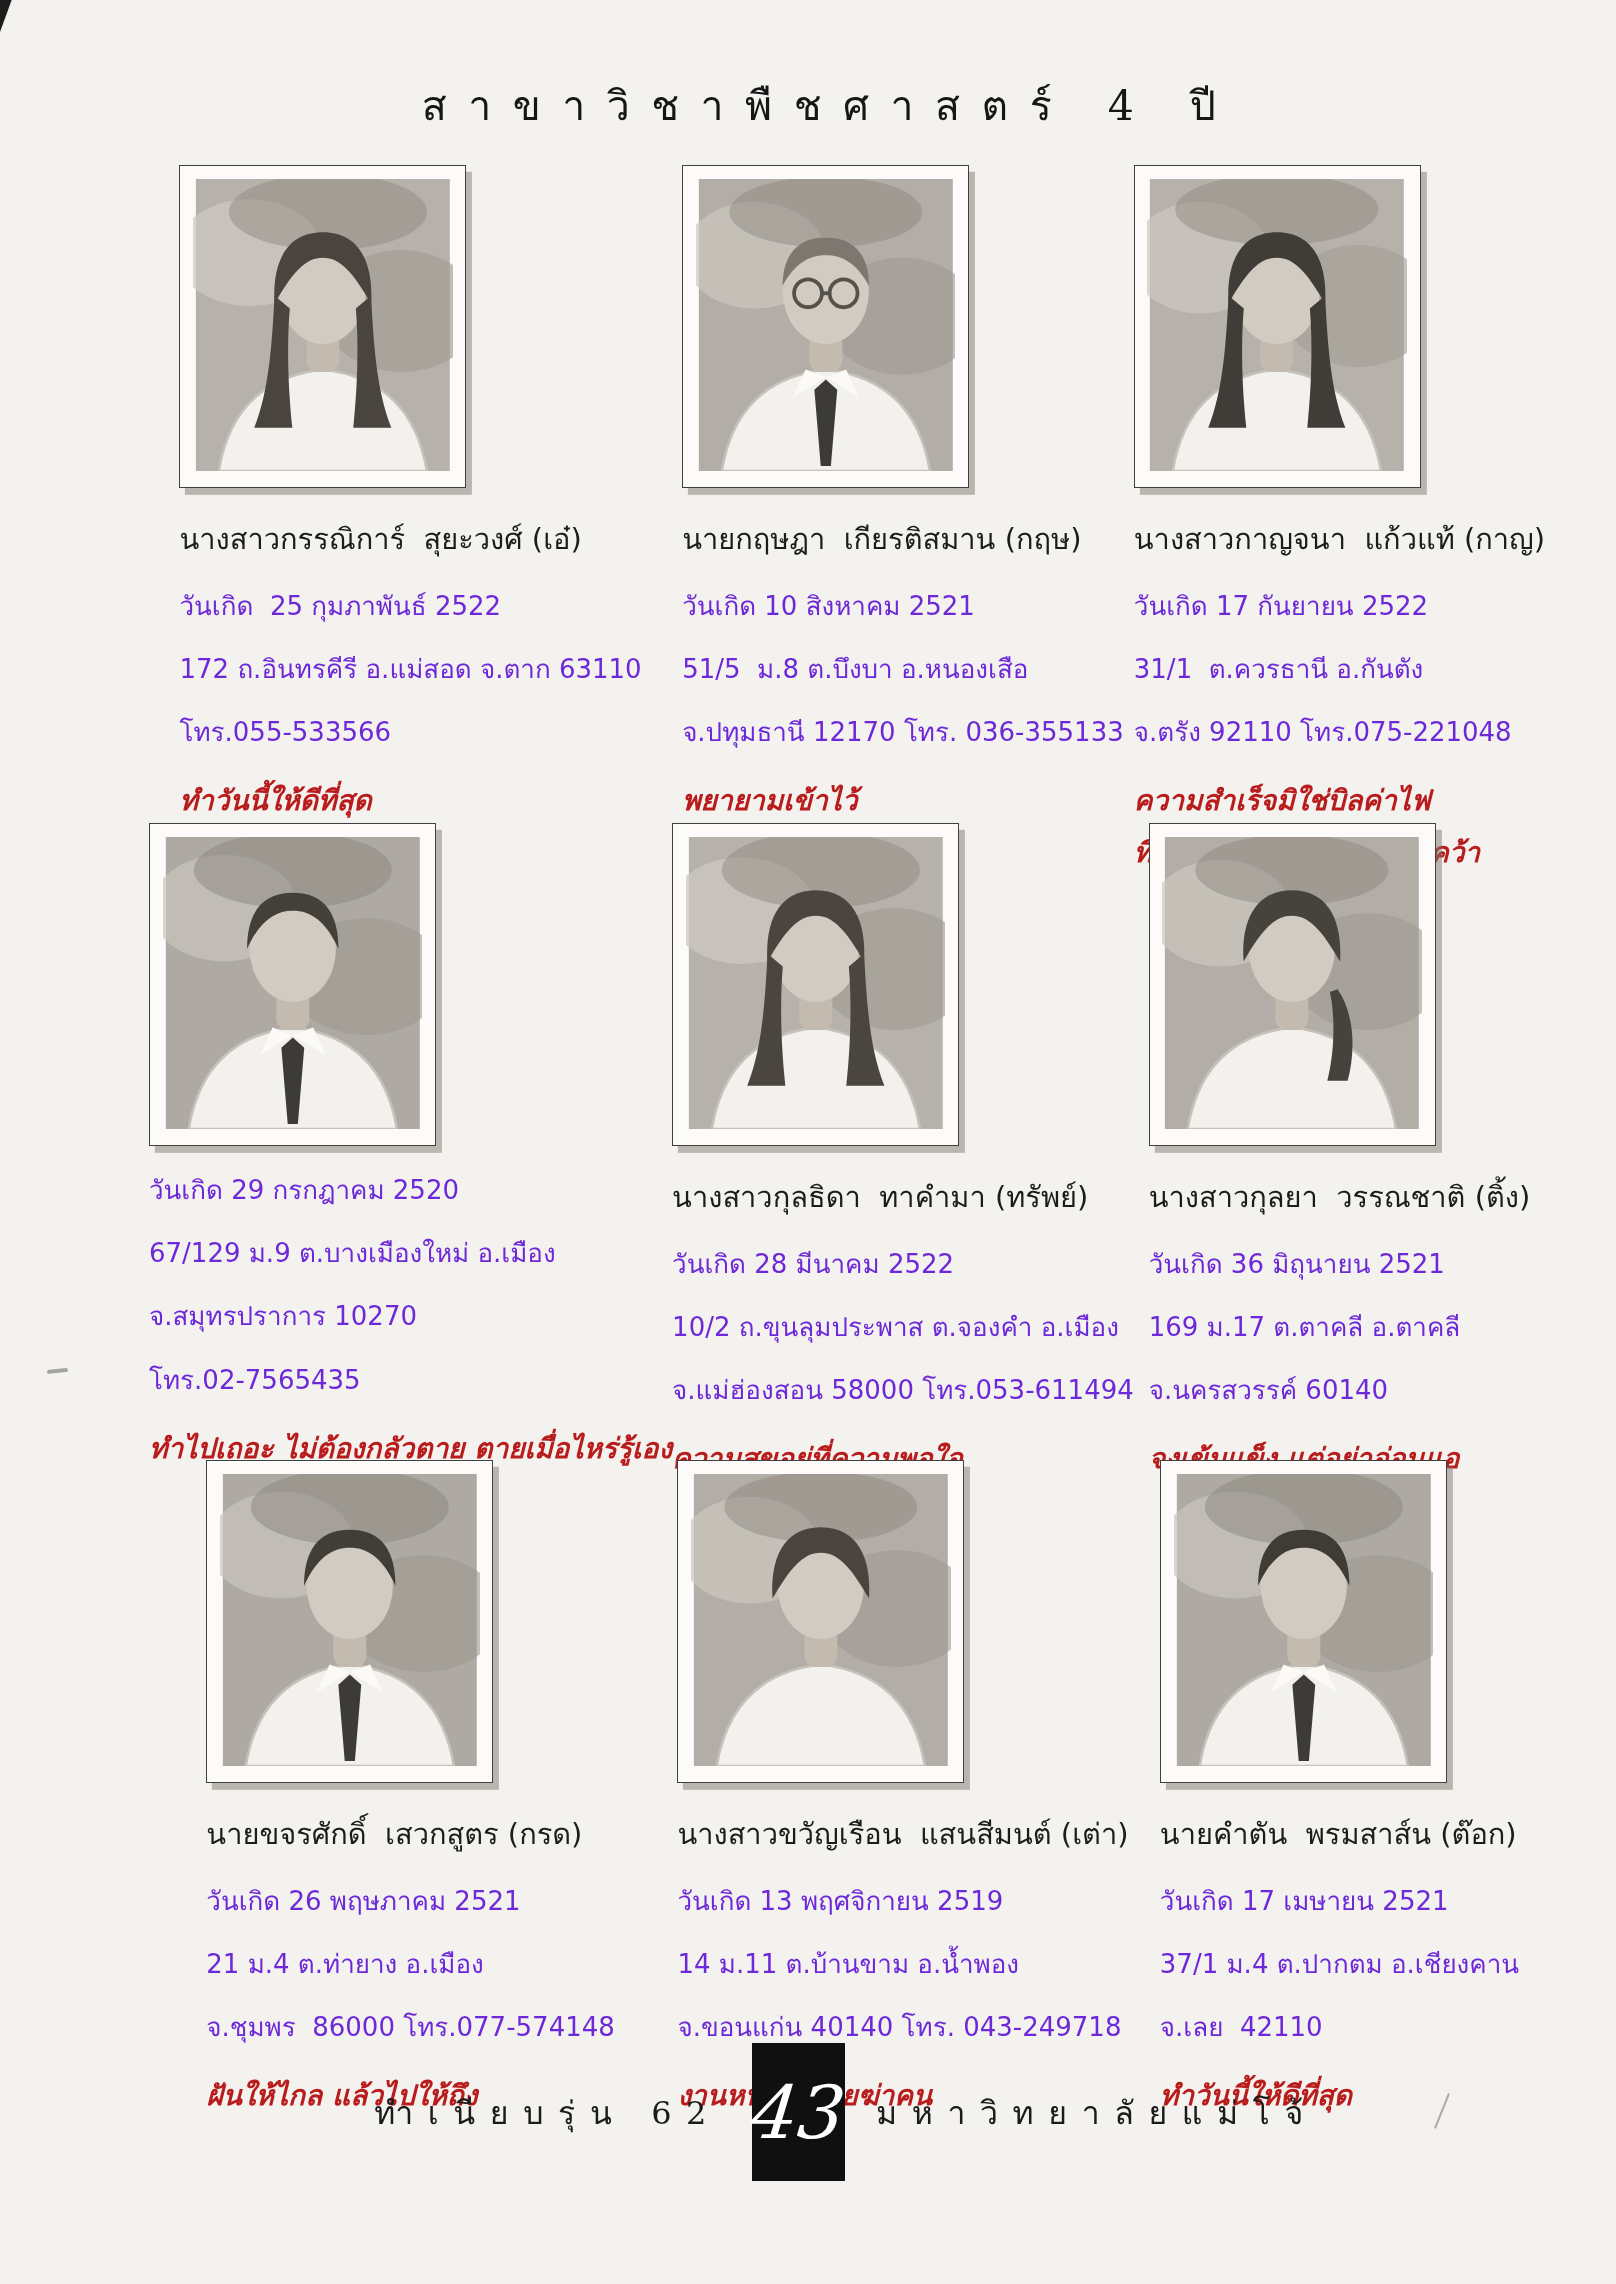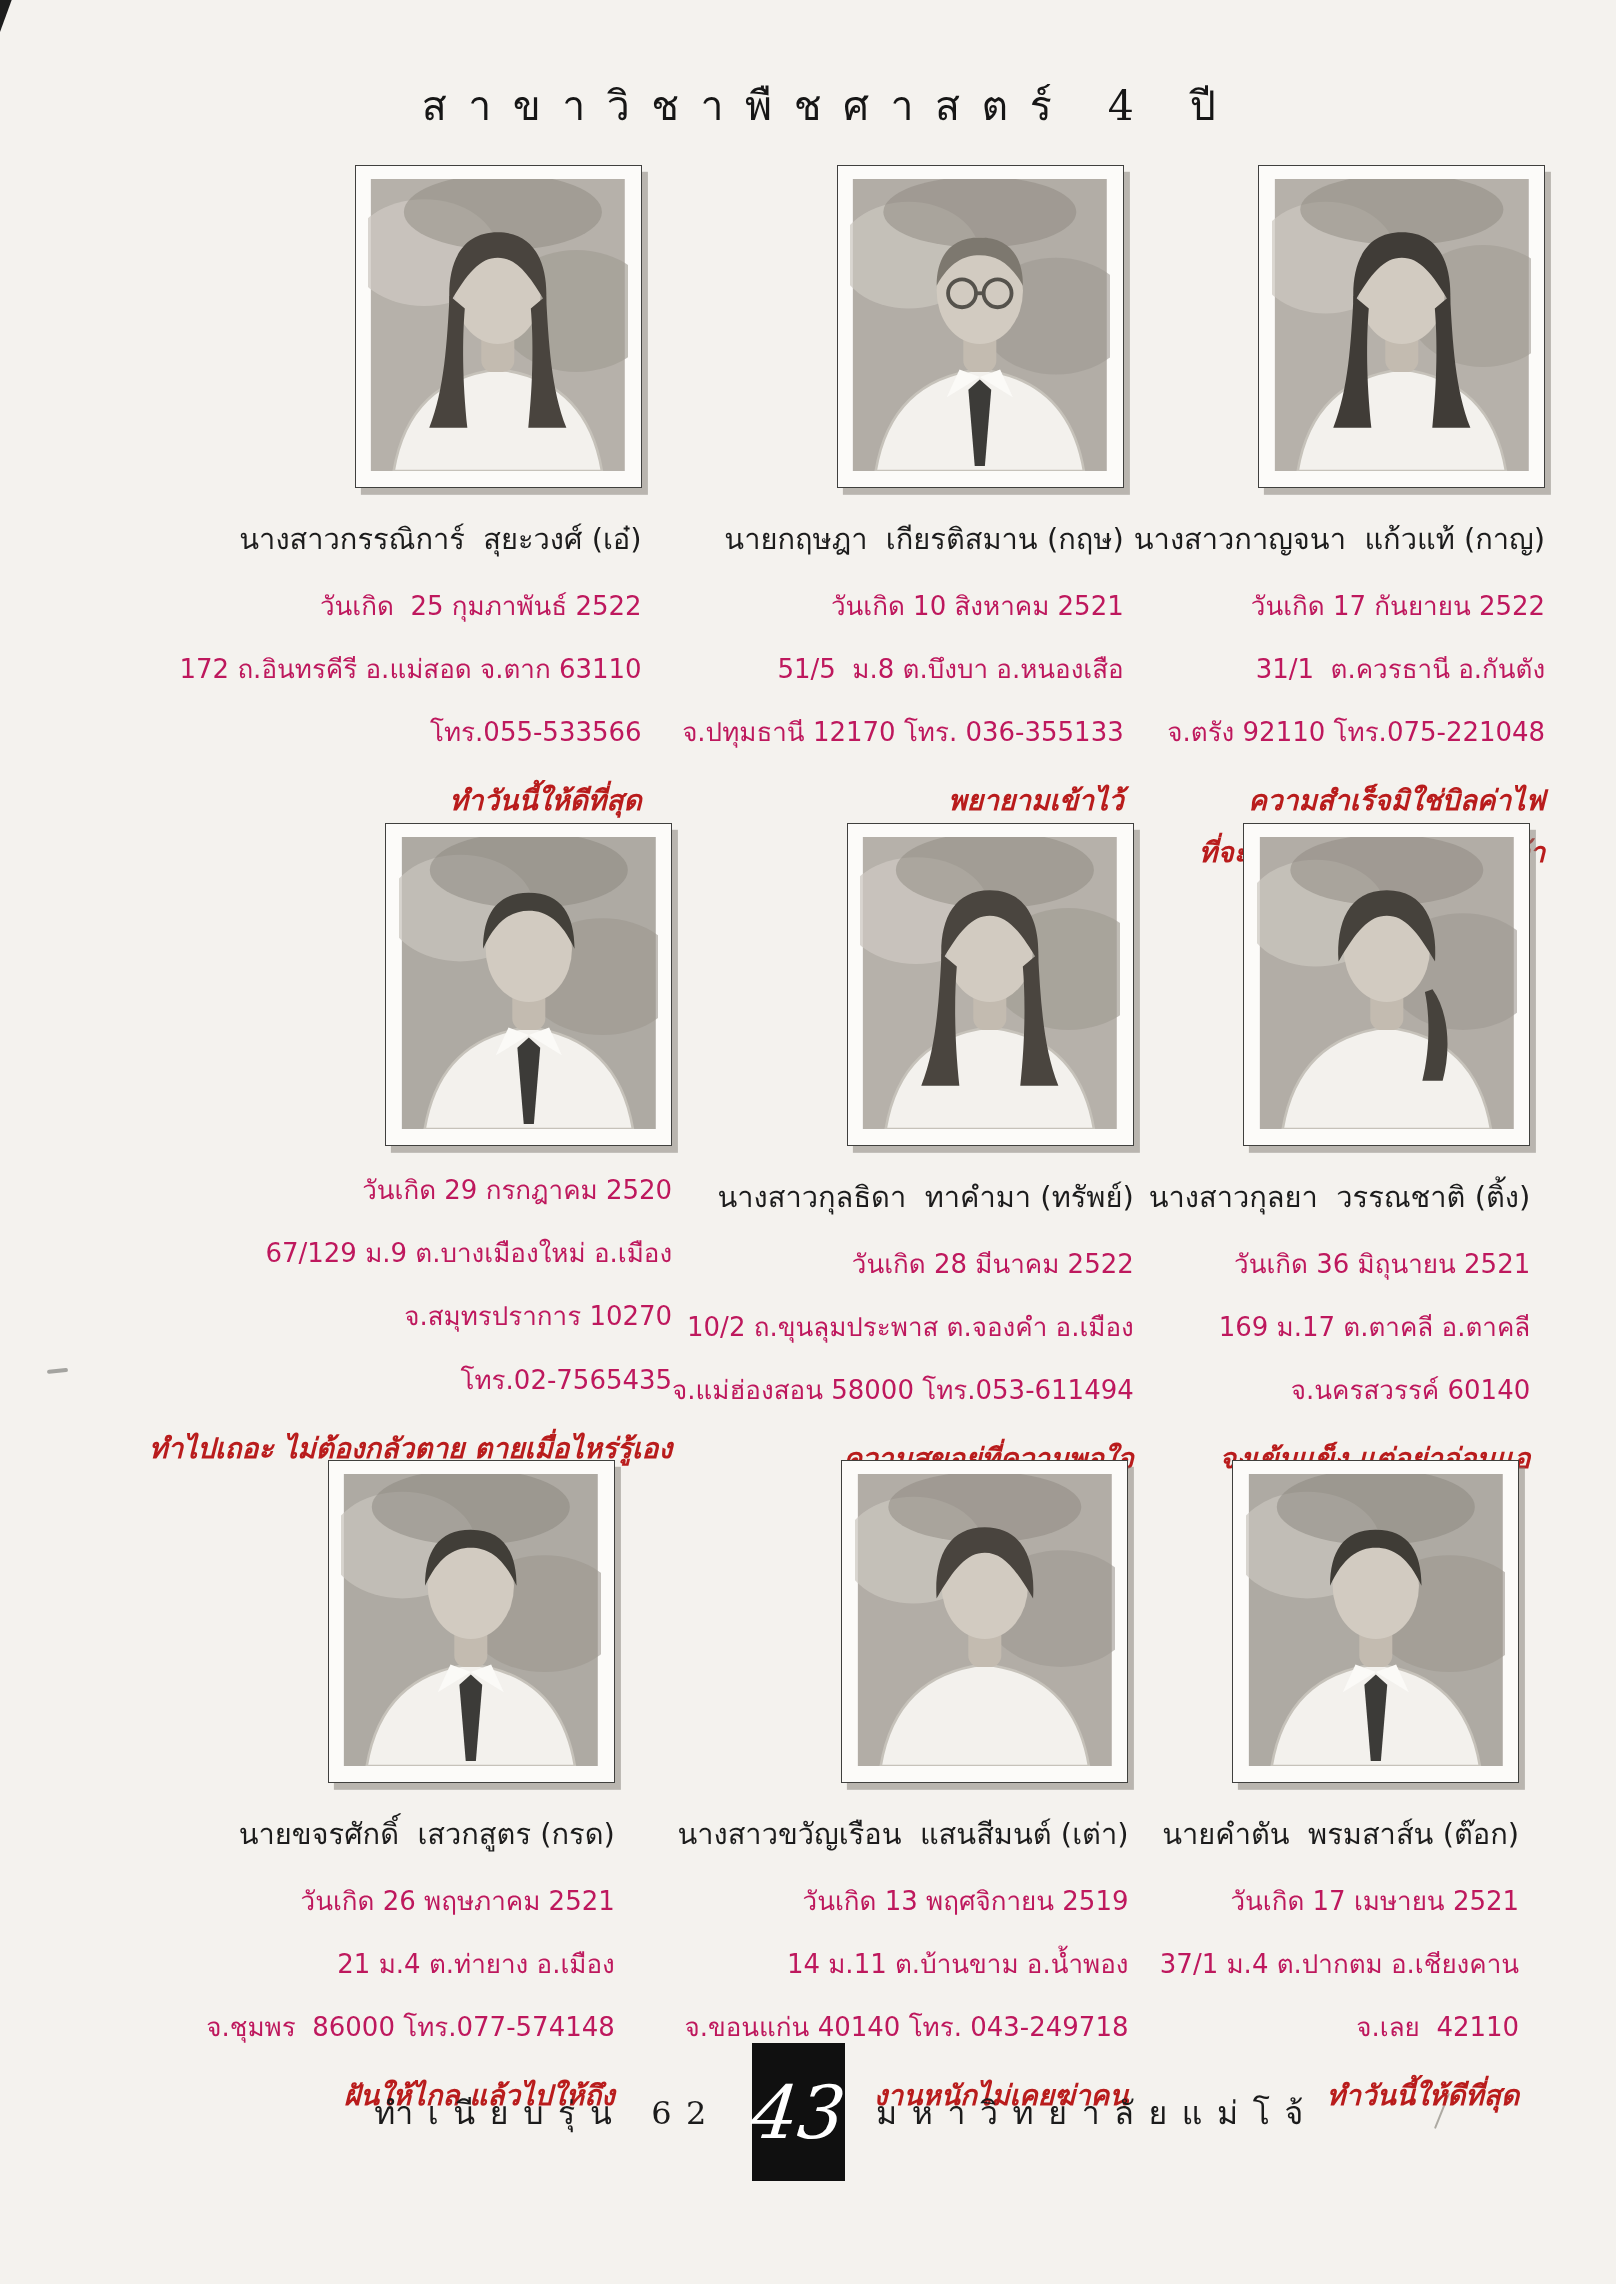--- a/index.html
+++ b/index.html
@@ -15,30 +15,30 @@
     font-family:"DejaVu Serif", serif;
     font-size:41px; letter-spacing:21.5px; padding-left:21.5px;
     color:#161616; white-space:pre;
   }
   .grid {
     position:absolute; top:165px; left:149px; width:1318px;
     display:grid; grid-template-columns:repeat(3,1fr);
     grid-template-rows:658px 637px auto;
     justify-items:center;
   }
-  .cell { display:flex; flex-direction:column; align-items:flex-end; }
+  .cell { display:flex; flex-direction:column; align-items:flex-start; }
   .photo-frame {
     box-sizing:border-box; width:287px;
     padding:12.7px 12.7px 16.6px;
     border:1.5px solid #40403e; background:#fcfbf9;
     box-shadow:5.9px 6.8px 0 rgba(125,120,112,0.5);
   }
   .portrait { display:block; width:100%; height:292px; }
   .name  { margin-top:28px; font-size:29px; white-space:pre; color:#1c1c1c; }
-  .line  { margin-top:22.4px; font-size:26px; white-space:pre; color:#be185d; }
+  .line  { margin-top:22.4px; font-size:26px; white-space:pre; color:#6d28d9; }
   .motto {
     margin-top:26px; font-size:28px; white-space:pre;
     font-style:italic; font-weight:bold;
     font-family:"DejaVu Serif", serif; color:#b91c1c;
   }
   .motto + .motto { margin-top:7.8px; }
   .footer {
     position:absolute; top:2043px; left:0; width:100%;
     display:flex; justify-content:center; align-items:center; gap:31px;padding-left:38px;
   }

